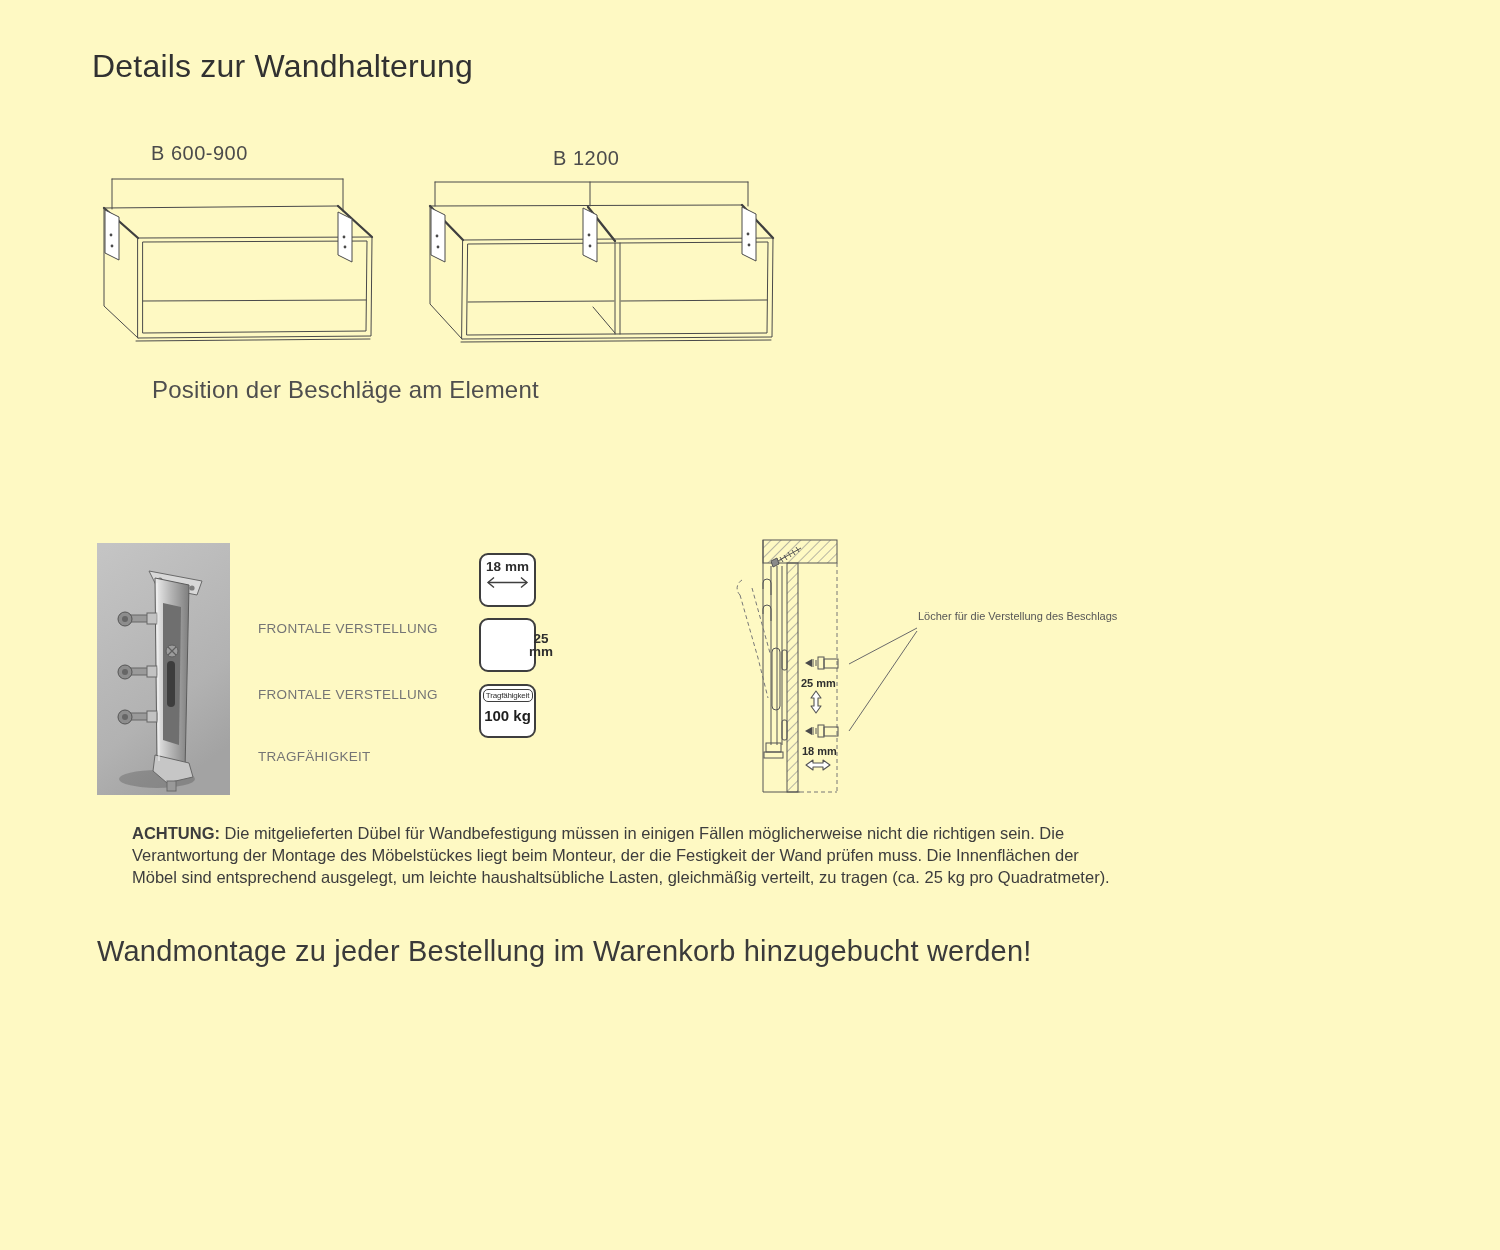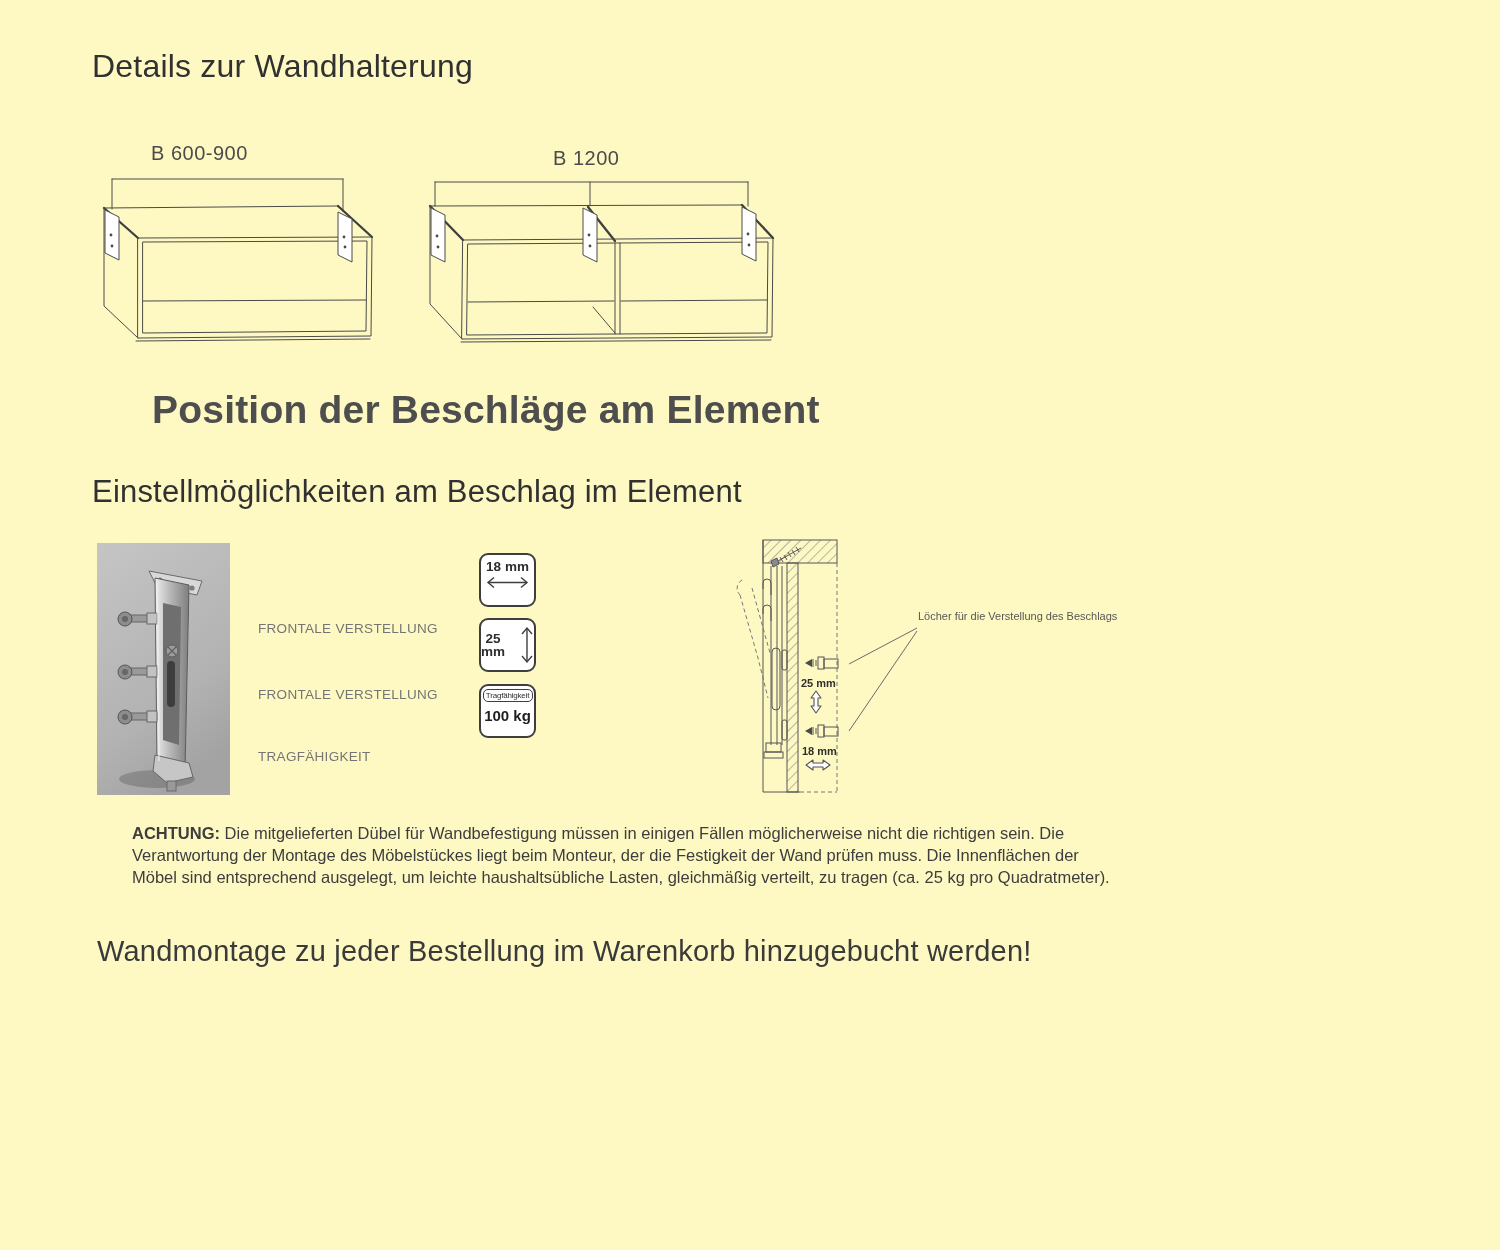--- a/index.html
+++ b/index.html
@@ -1,20 +1,20 @@
 <!DOCTYPE html>
 <html><head>
 <meta charset="utf-8">
 <style>
   html,body{margin:0;padding:0;background:#ffffff;}
   #page{position:relative;width:1500px;height:1250px;background:#fef9c3;overflow:hidden;
         font-family:"Liberation Sans","DejaVu Sans",sans-serif;color:#3a3a3a;}
   .abs{position:absolute;}
   .h1{font-size:32px;font-weight:300;color:#313131;letter-spacing:.2px;}
-  .caption{font-size:39px;font-weight:700;color:#4e4e4e;letter-spacing:.2px;margin-top:12px;}
+  .caption{font-size:24px;font-weight:400;color:#4e4e4e;letter-spacing:.2px;}
   .draw-label{font-size:20px;color:#4b4b4b;letter-spacing:.5px;}
   .feature-label{font-size:13.5px;color:#757575;letter-spacing:.3px;margin-top:47px;}
   .spec-box{position:absolute;left:479px;width:57px;height:54px;border:2px solid #3e3e3e;
             border-radius:9px;box-sizing:border-box;text-align:center;background:#fff;}
   .spec-val{font-size:13.5px;font-weight:bold;color:#2e2e2e;margin-top:4px;}
   .catas{font-size:15px;color:#6b6b6b;line-height:21px;}
   .annot{font-size:11px;color:#565656;}
   .warn{font-size:16.5px;line-height:22px;color:#3d3d3d;margin-left:32px;}
   .closing-line{font-size:29px;font-weight:300;line-height:40px;color:#3a3a3a;letter-spacing:.2px;}
   svg{display:block;}
@@ -84,21 +84,20 @@
     </g>
     <g>
       <polygon class="plate" points="317,37 331,44 331,91 317,84"></polygon>
       <circle class="dot" cx="323" cy="64" r="1.4"></circle>
         <circle class="dot" cx="324" cy="75" r="1.4"></circle>
     </g>
   </svg>
 
   <div class="abs caption" style="left:152px;top:376px;">Position der Beschläge am Element</div>
 
-  <div class="abs h1" style="left:92px;top:474px;font-size:31px;">Einstellmöglichkeiten am Beschlag im Element</div>
 
   <svg class="abs" style="left:97px;top:543px;" width="133" height="252" viewBox="0 0 133 252">
     <defs>
       <linearGradient id="pbg" x1="0.1" y1="0" x2="0.5" y2="1">
         <stop offset="0" stop-color="#c4c4c4"></stop>
           <stop offset="0.7" stop-color="#b2b2b2"></stop>
           <stop offset="1" stop-color="#a3a3a3"></stop>
       </linearGradient>
       <linearGradient id="metal" x1="0" y1="0" x2="1" y2="0">
         <stop offset="0" stop-color="#ededed"></stop>
@@ -147,21 +146,21 @@
 
   <div class="spec-box" style="top:553px;">
     <div class="spec-val">18 mm</div>
     <svg width="45" height="15" viewBox="0 0 45 15" style="margin:1px auto 0;">
       <path d="M3,7.5 H42" stroke="#3e3e3e" stroke-width="1.4" fill="none"></path>
       <path d="M9,2.5 L3,7.5 L9,12.5 M36,2.5 L42,7.5 L36,12.5" stroke="#3e3e3e" stroke-width="1.4" fill="none"></path>
     </svg>
   </div>
 
   <div class="spec-box" style="top:618px;">
-    <div style="display:flex;align-items:center;justify-content:space-between;height:100%;gap:4px;">
+    <div style="display:flex;align-items:center;justify-content:flex-start;height:100%;gap:4px;padding-left:48px;">
       <div class="spec-val" style="margin:0;line-height:13px;">
         <div>25</div>
         <div>mm</div>
       </div>
       <svg width="14" height="40" viewBox="0 0 14 40">
         <path d="M7,3 V37" stroke="#3e3e3e" stroke-width="1.4" fill="none"></path>
         <path d="M2,9 L7,3 L12,9 M2,31 L7,37 L12,31" stroke="#3e3e3e" stroke-width="1.4" fill="none"></path>
       </svg>
     </div>
   </div>

